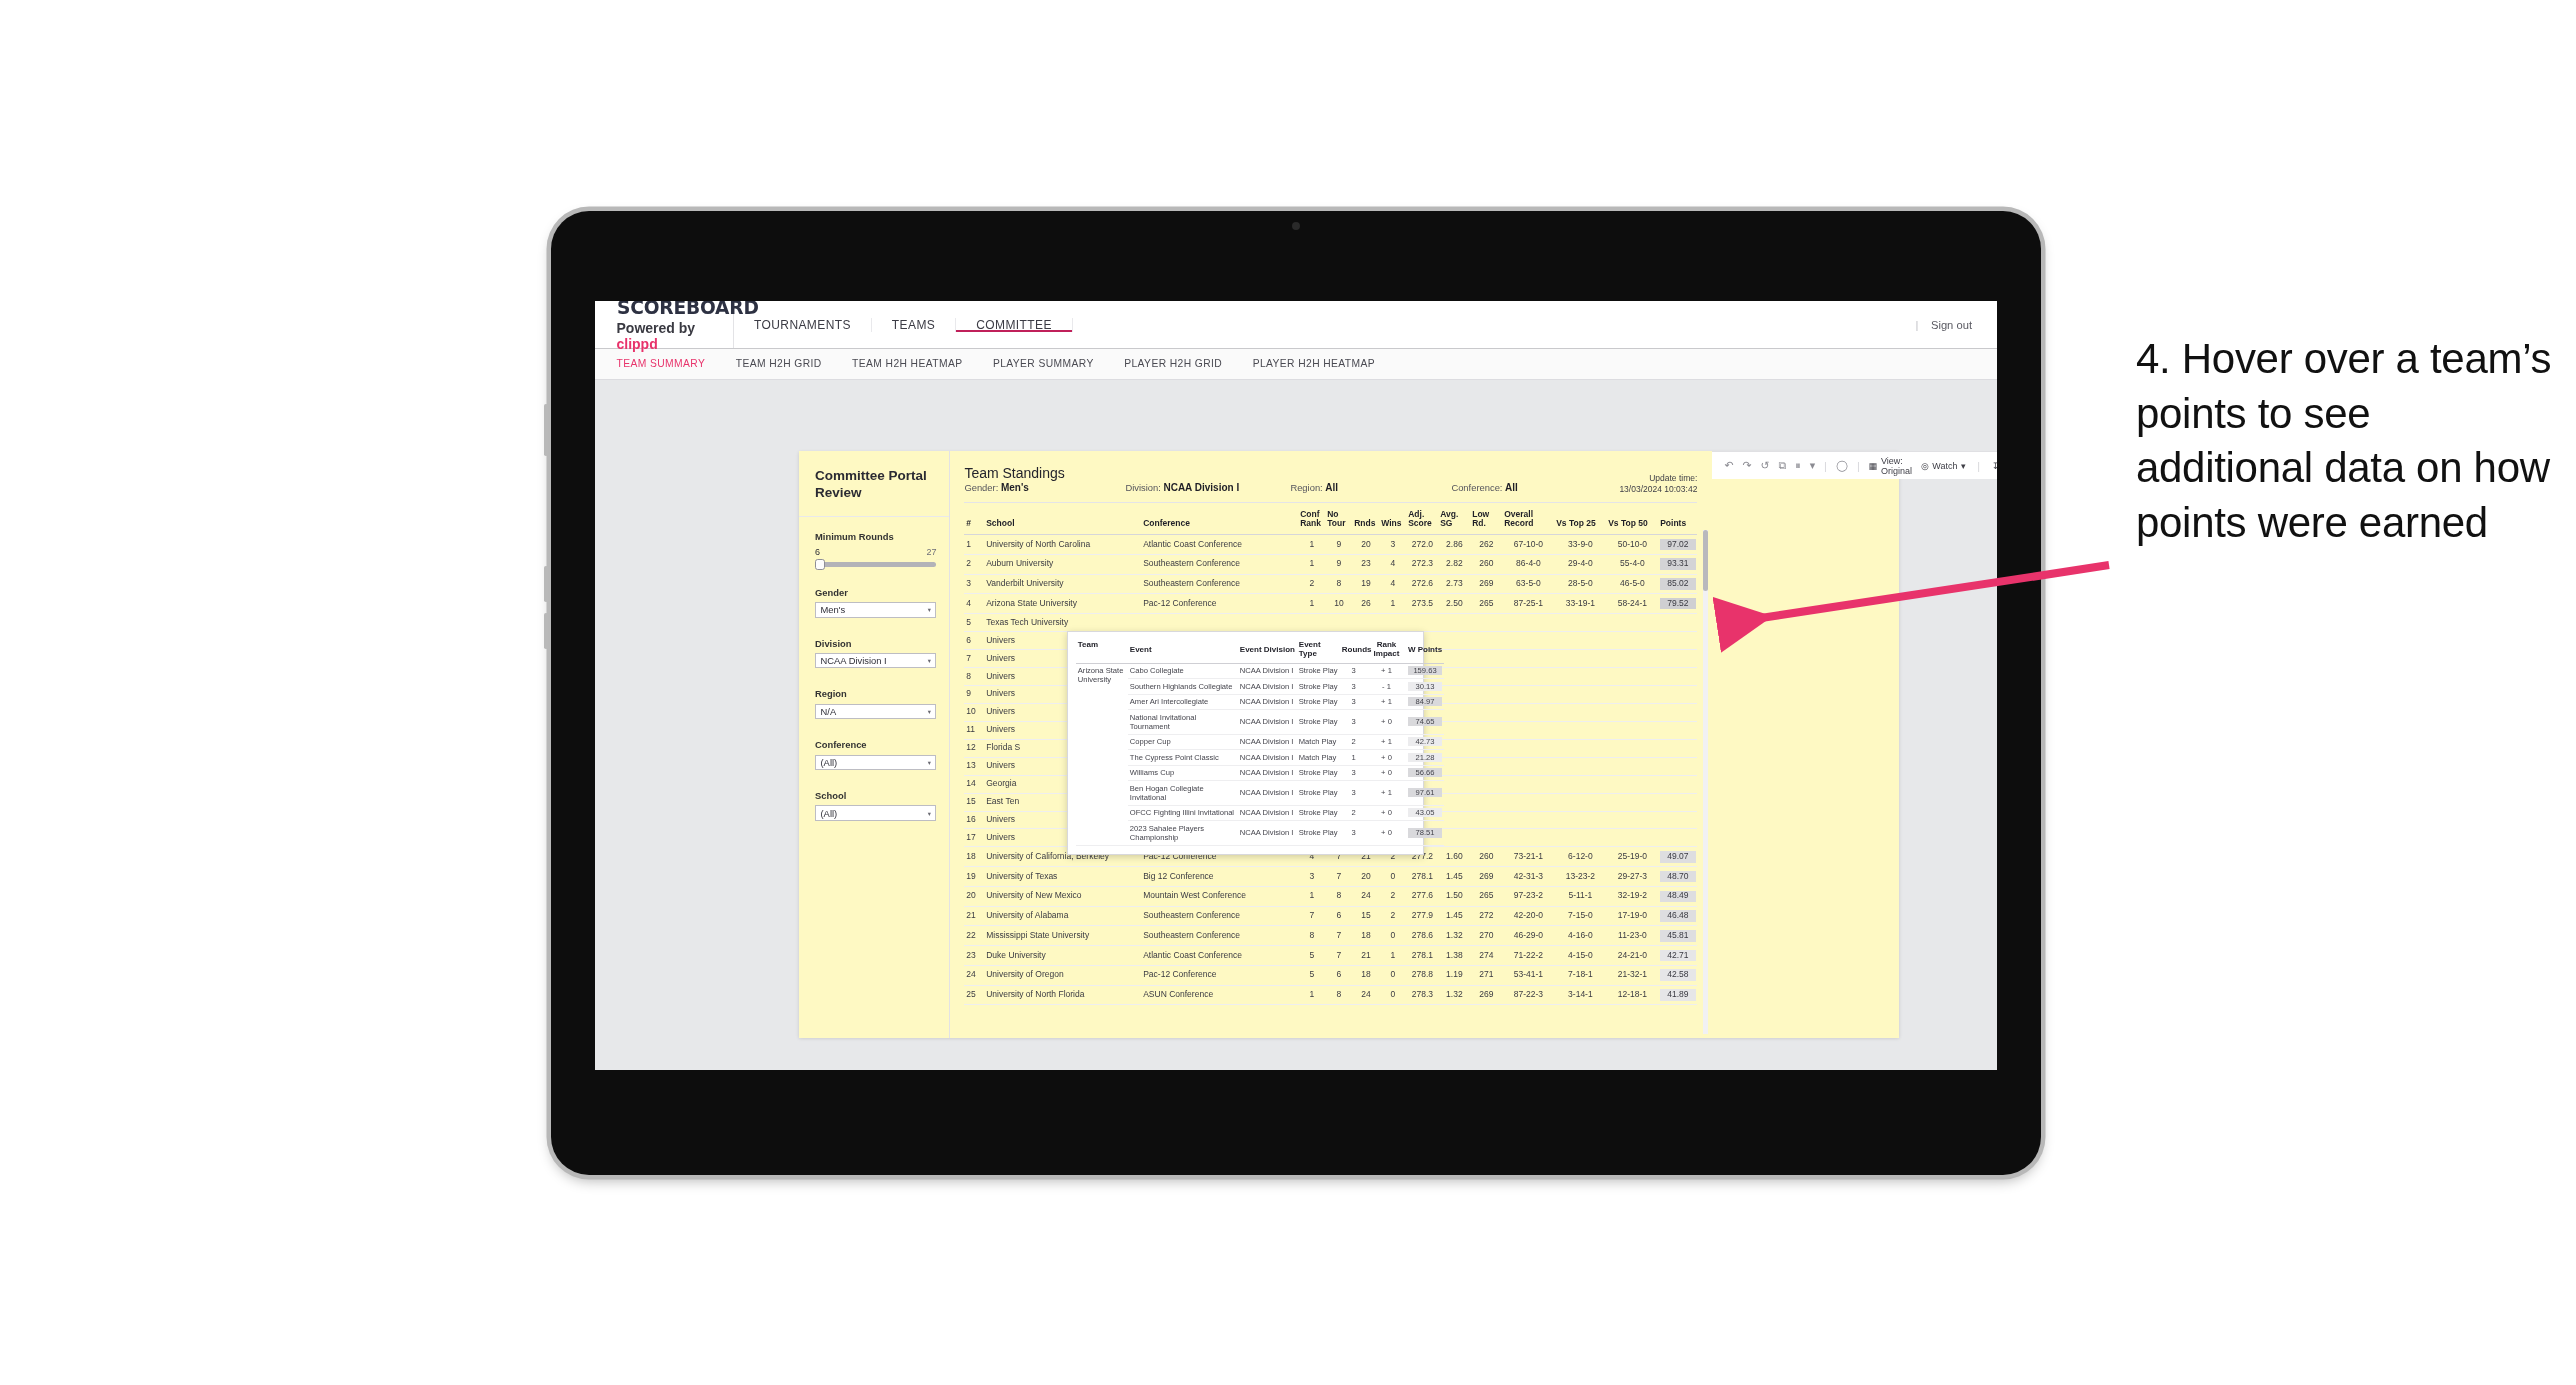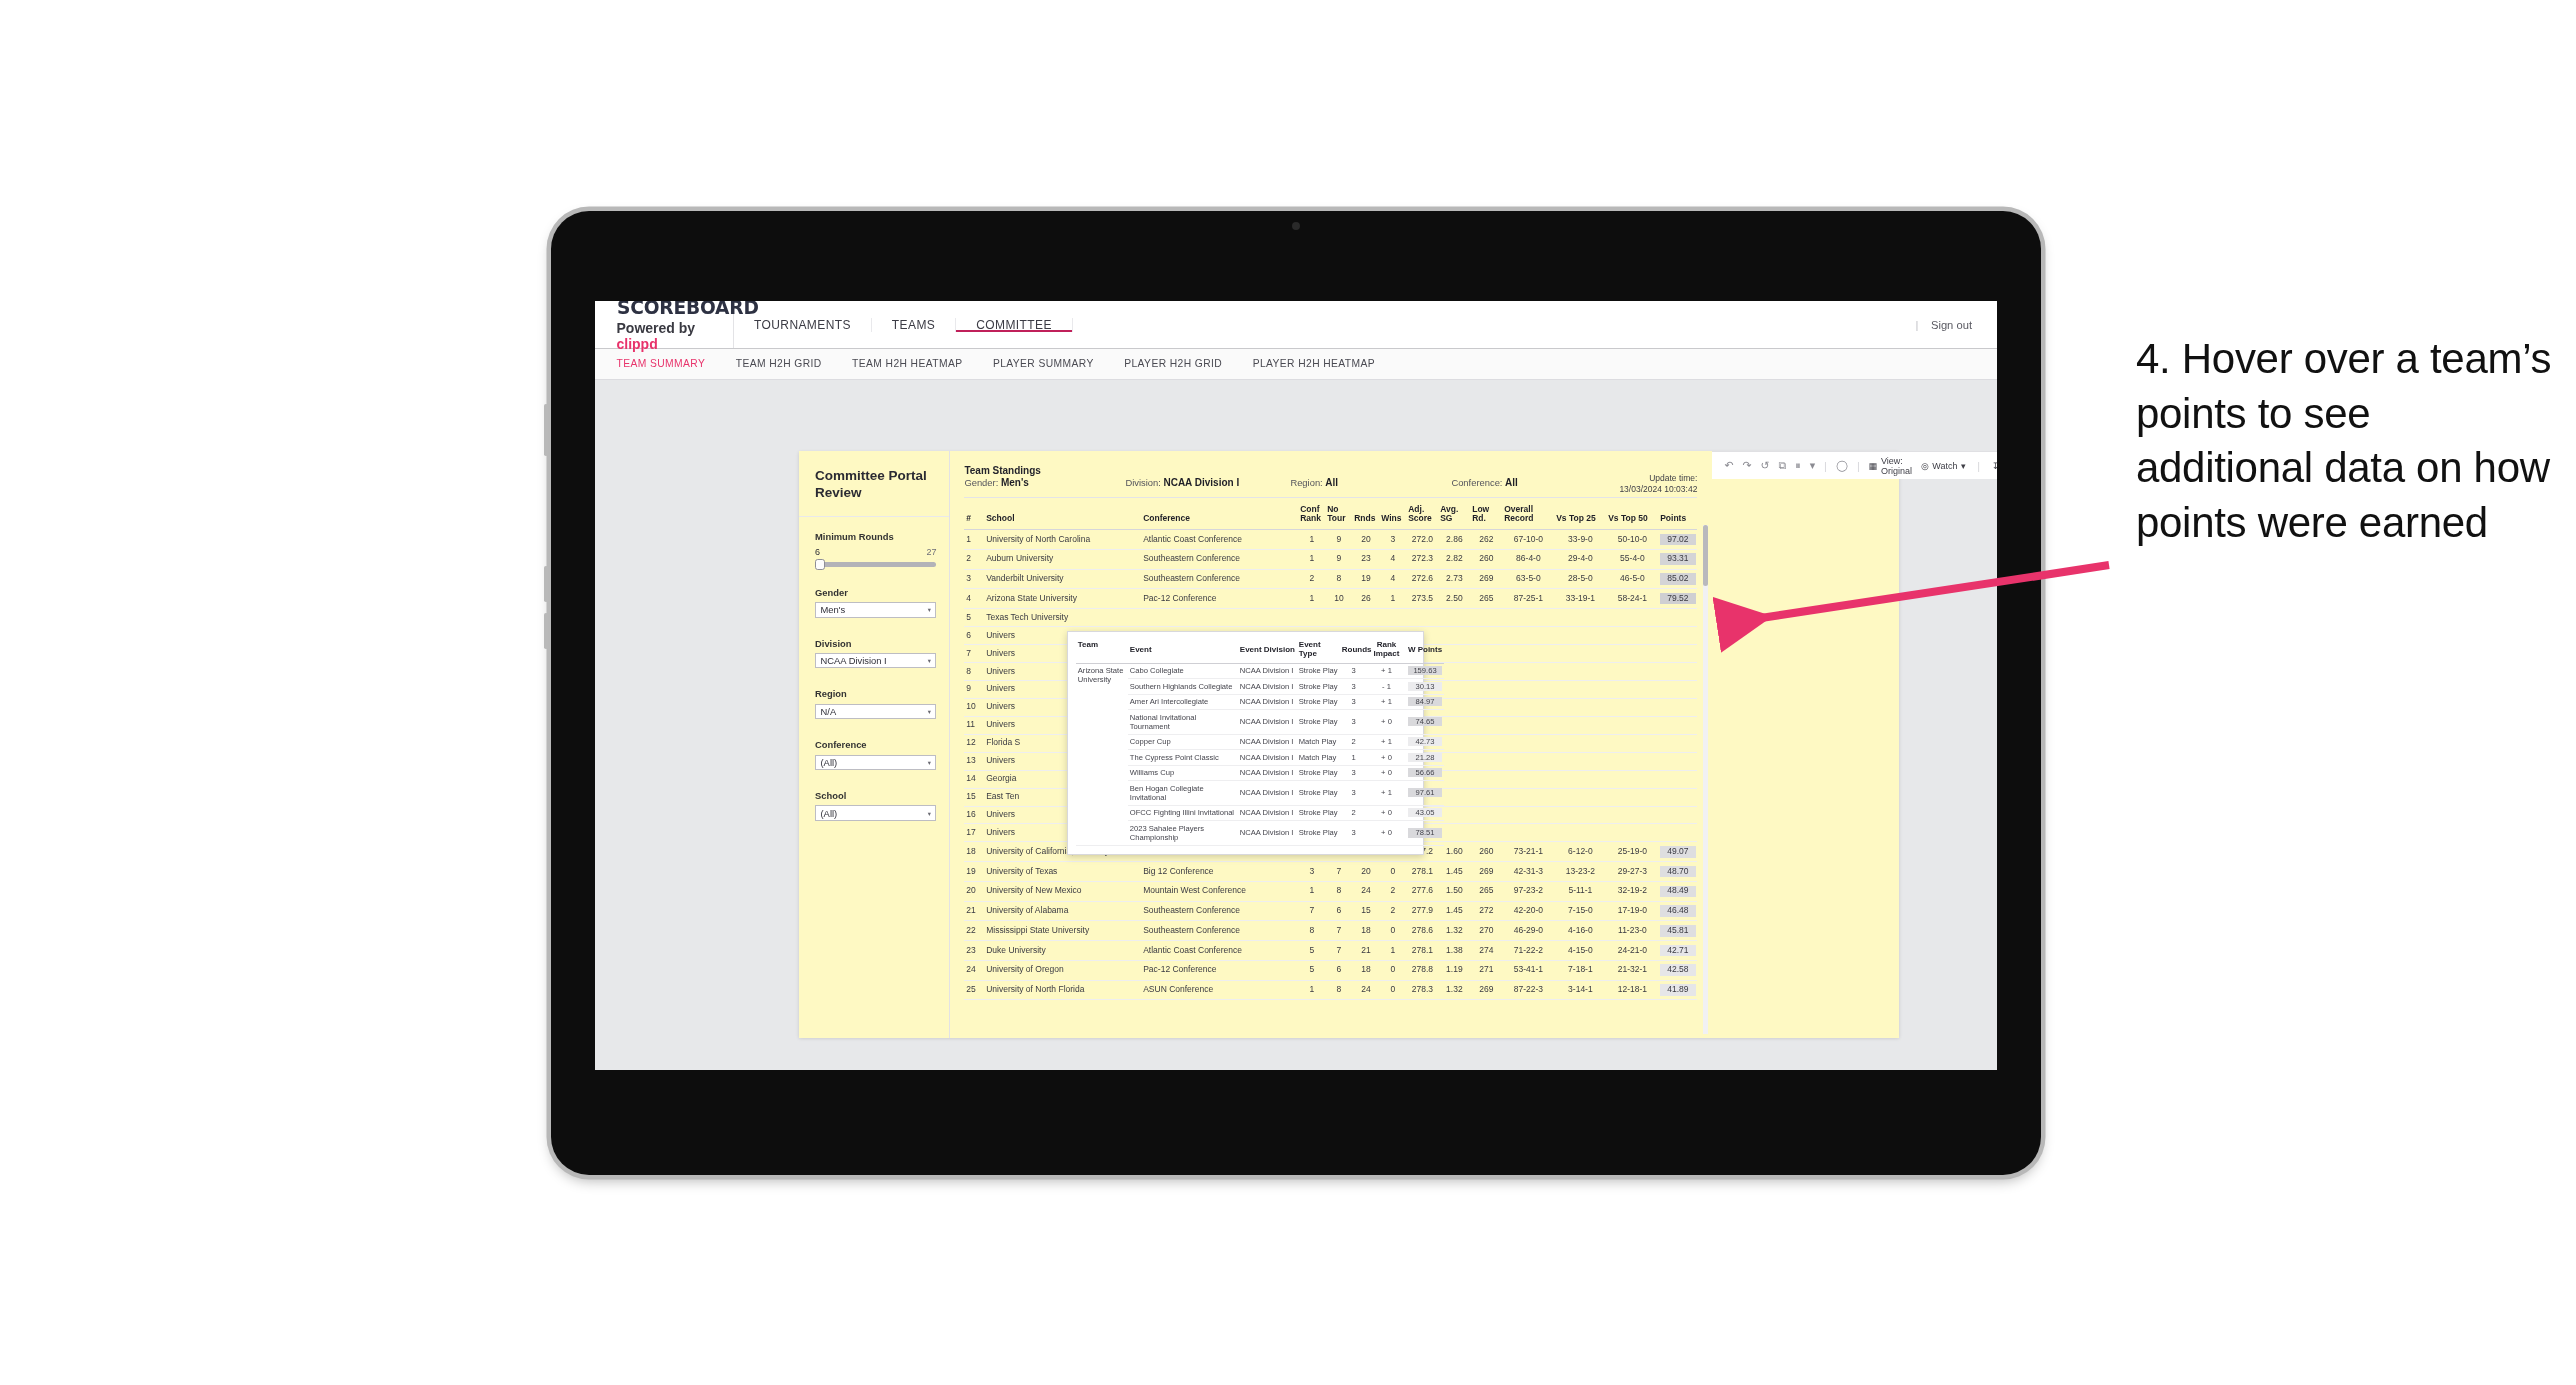--- a/index.html
+++ b/index.html
@@ -132,21 +132,21 @@
   .select {
     height: 15.3px; border: 0.9px solid #bdbdc3; background: #fff;
     display: flex; align-items: center; padding: 0 4.5px;
     font-size: 9.4px; color: #2f2f38;
   }
   .select .caret { margin-left: auto; font-size: 6.3px; color: #6a6a72; }
 
   
   .standings { flex: 1; min-width: 0; display: flex; flex-direction: column; position: relative; }
   .st-head { padding: 13.5px 14.4px 0 14.4px; position: relative; }
-  .st-title { font-size: 10px; font-weight: 700; color: #24242c; }
+  .st-title { font-size: 14px; font-weight: 400; color: #24242c; }
   .update {
     position: absolute; right: 14.4px; top: 22px; text-align: right;
     font-size: 8.5px; color: #3e3e46; line-height: 1.35;
   }
   .st-meta {
     display: flex; gap: 17px; margin-top: 1px; padding-bottom: 9px;
     border-bottom: 0.9px solid #e4e4e7;
   }
   .meta-item { font-size: 9.4px; color: #54545c; }
   .meta-item b { color: #1f1f27; font-weight: 700; font-size: 10px; }

